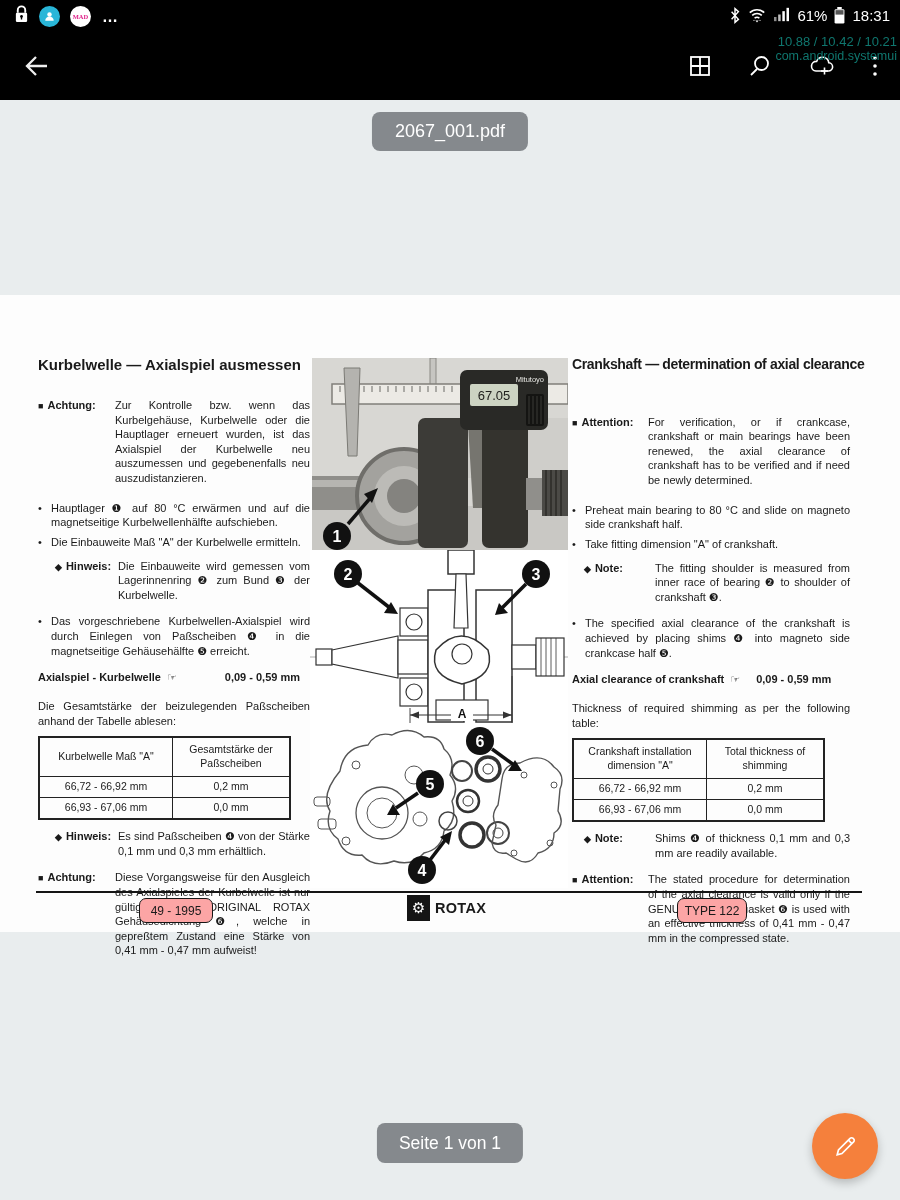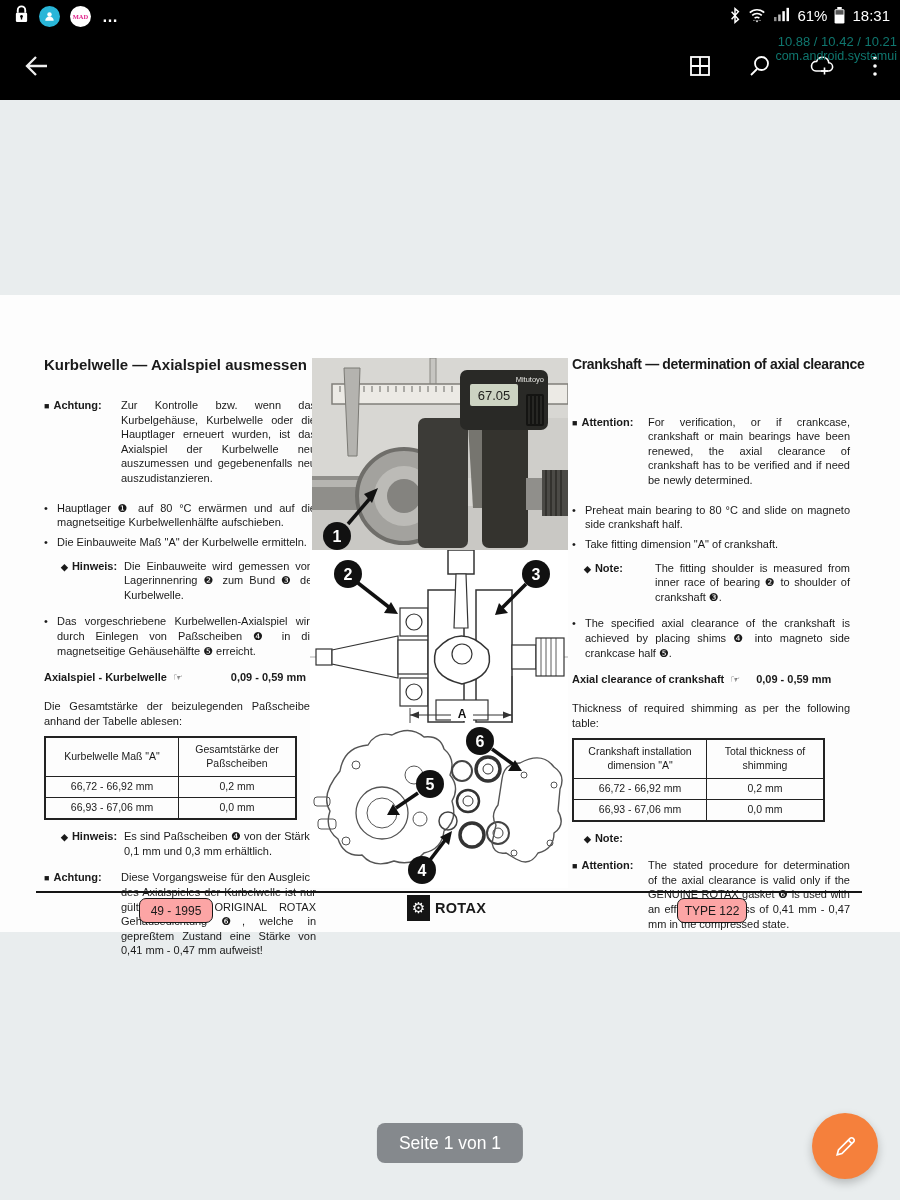--- a/index.html
+++ b/index.html
@@ -26,21 +26,21 @@
   .file-chip{position:absolute;top:112px;left:50%;transform:translateX(-50%);background:#85898d;color:#fff;
              font-size:18px;padding:9px 23px;border-radius:8px;}
   .page-chip{position:absolute;top:1123px;left:50%;transform:translateX(-50%);background:#85898d;color:#fff;
              font-size:17.5px;height:40px;display:flex;align-items:center;padding:0 22px;border-radius:8px;}
   .fab{position:absolute;left:812px;top:1113px;width:66px;height:66px;border-radius:50%;background:#f5803c;border:none;
        display:flex;align-items:center;justify-content:center;box-shadow:0 4px 10px rgba(0,0,0,0.22);cursor:pointer;}
 
   
   .pdf-page{position:absolute;left:0;top:295px;width:900px;height:637px;background:#fdfdfd;color:#1a1a1a;}
   .col{position:absolute;top:60px;font-size:11px;line-height:1.33;}
-  .col-de{left:44px;width:272px;}
+  .col-de{left:38px;width:272px;}
   .col-en{left:572px;width:278px;}
   .h-de{font-size:15px;font-weight:bold;margin-bottom:23px;}
   .h-en{font-size:14px;font-weight:bold;letter-spacing:-0.35px;margin-bottom:41px;white-space:nowrap;}
   .note{display:flex;margin-bottom:15px;}
   .note .lbl{flex:none;font-weight:bold;display:flex;gap:4px;align-items:baseline;}
   .mk{font-size:9px;}
   .col-de .note.outer .lbl{width:77px;}
   .col-en .note.outer .lbl{width:76px;}
   .note.inner{padding-left:17px;margin:9px 0 12px;}
   .col-de .note.inner .lbl{width:63px;}
@@ -175,20 +175,21 @@
         </button>
       </div>
     </div>
 
     <div class="sys-overlay">
       <div>10.88 / 10.42 / 10.21</div>
       <div class="pkg">com.android.systemui</div>
     </div>
   </div>
 
+  <div class="file-chip">2067_001.pdf</div>
 
   <div class="pdf-page">
 
     <div class="col col-de">
       <div class="h-de">Kurbelwelle — Axialspiel ausmessen</div>
 
       <div class="note outer">
         <span class="lbl">
             <span class="mk">■</span>
             <span>Achtung:</span>
@@ -433,20 +434,21 @@
             <td>0,0 mm</td>
           </tr>
         </tbody>
       </table>
 
       <div class="note inner mt26">
         <span class="lbl">
             <span class="mk">◆</span>
             <span>Note:</span>
           </span>
+        <span class="txt">Shims ❹ of thickness 0,1 mm and 0,3 mm are readily available.</span>
       </div>
 
       <div class="note outer">
         <span class="lbl">
             <span class="mk">■</span>
             <span>Attention:</span>
           </span>
         <span class="txt">The stated procedure for determination of the axial clearance is valid only if the GENUINE ROTAX gasket ❻ is used with an effective thickness of 0,41 mm - 0,47 mm in the compressed state.</span>
       </div>
     </div>

